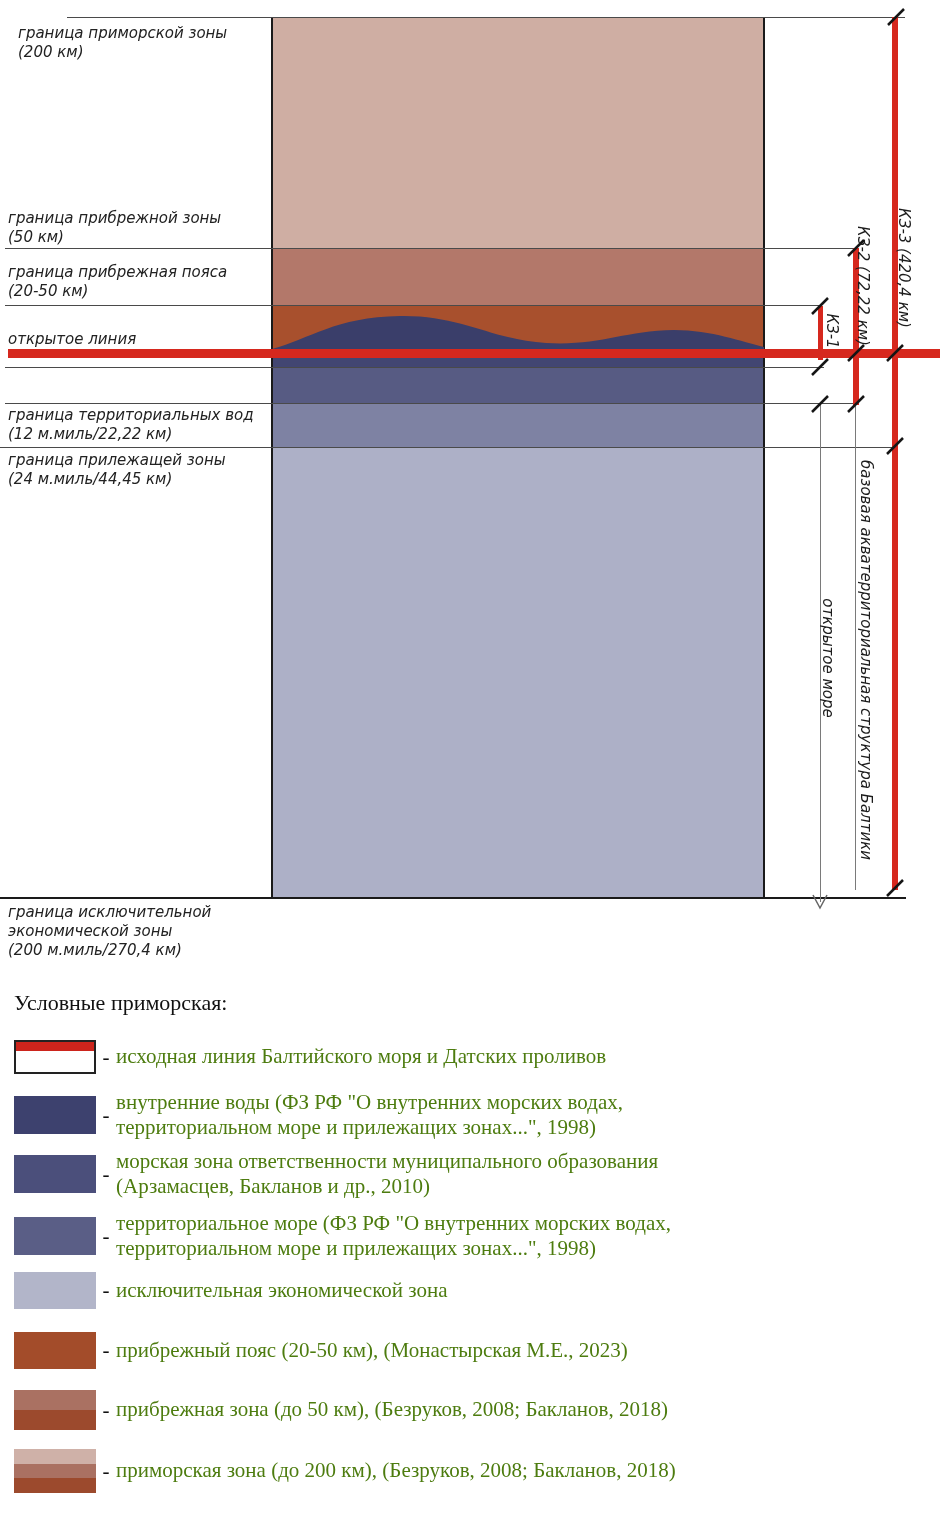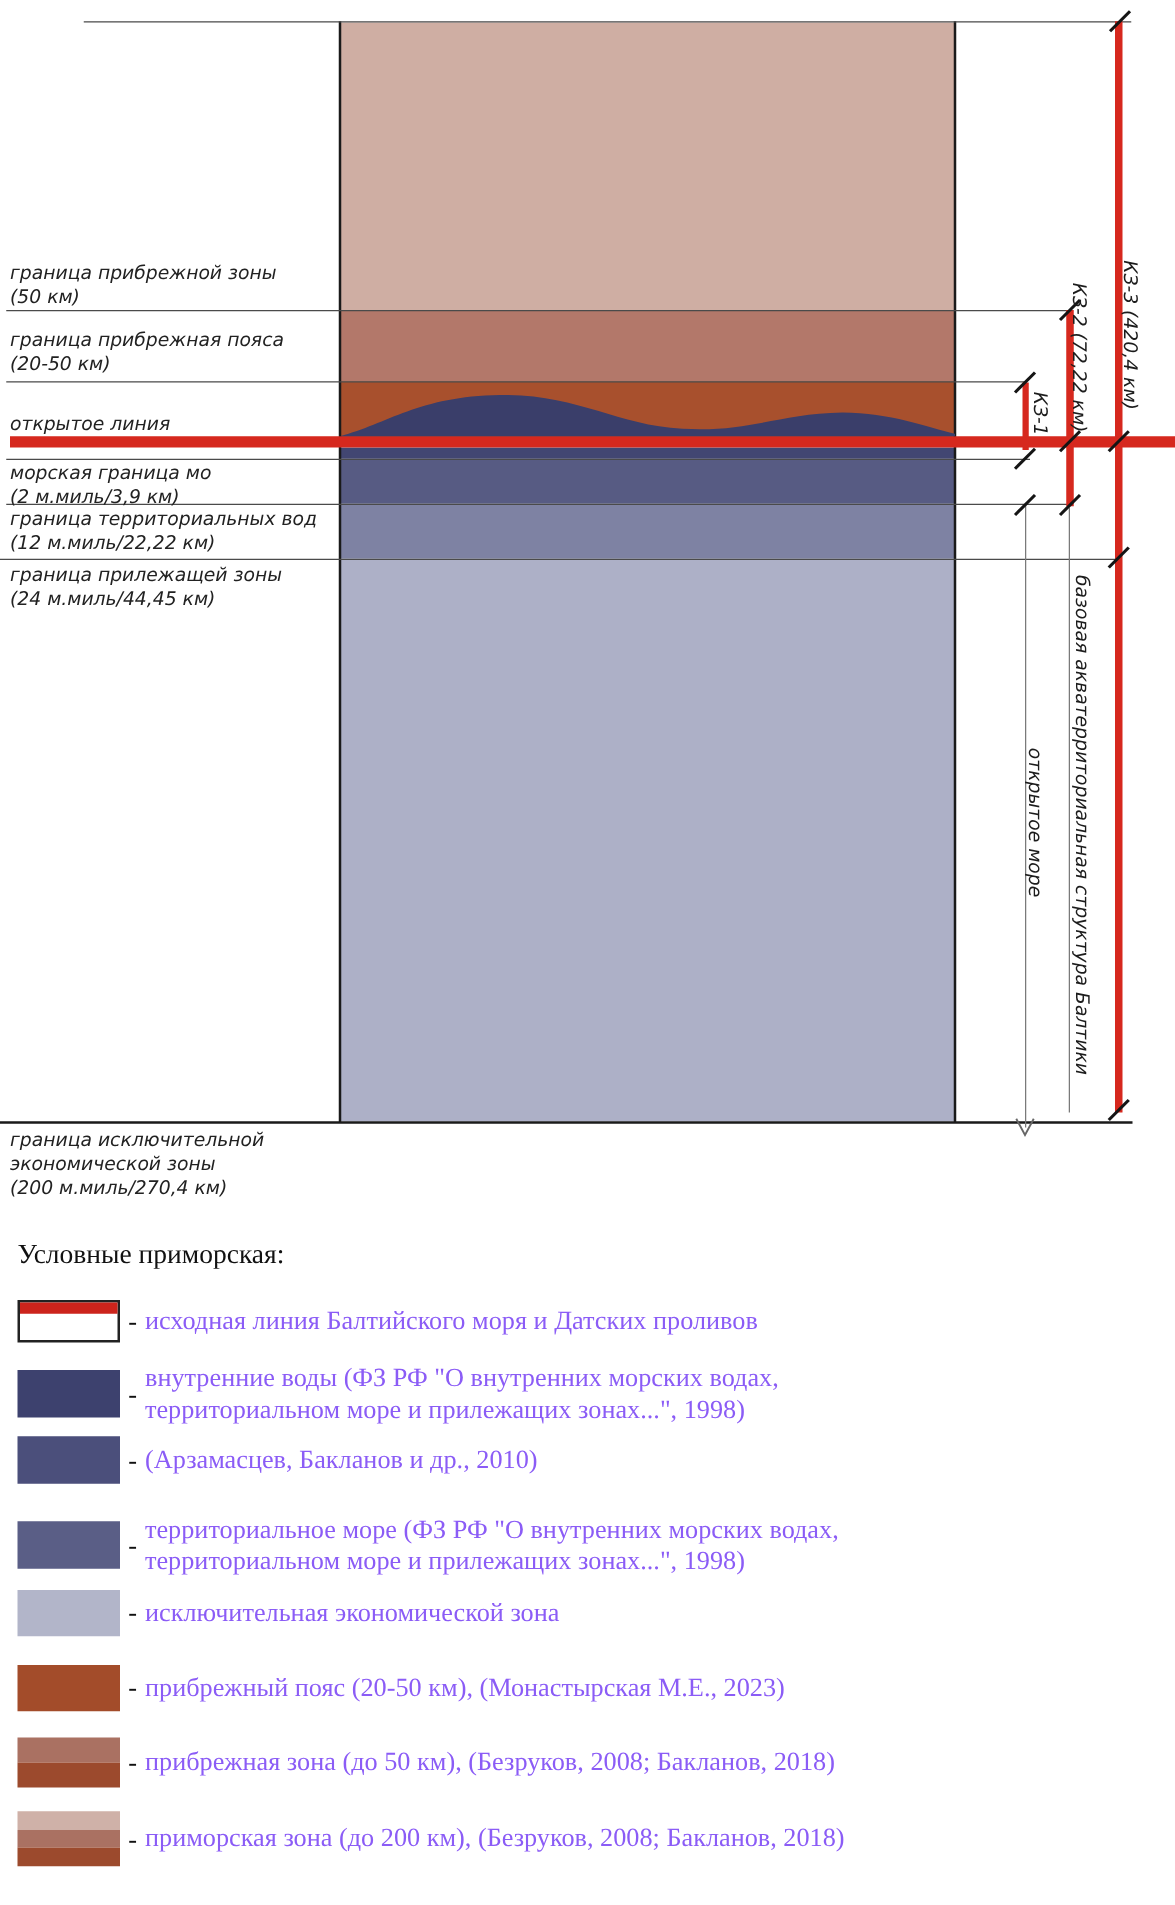--- a/index.html
+++ b/index.html
@@ -16,21 +16,21 @@
   .boundary-label span{display:block;white-space:nowrap;}
   .rot-label{position:absolute;font-family:"DejaVu Sans",sans-serif;font-style:italic;
              font-size:15px;color:#1c1c1c;white-space:nowrap;z-index:4;
              transform:translate(-50%,-50%) rotate(90deg);}
   .overlay-svg{position:absolute;left:0;top:0;z-index:3;}
   .legend-heading{position:absolute;left:14px;top:990px;font-size:22px;color:#111;z-index:4;}
   .lrow{position:absolute;left:14px;display:flex;align-items:center;z-index:4;}
   .swatch{width:82px;flex:0 0 82px;display:flex;flex-direction:column;}
   .swatch>div{width:100%;}
   .ldash{width:20px;text-align:center;font-size:21px;color:#111;flex:0 0 20px;}
-  .ltext{font-size:21px;line-height:1.2;color:#8b5cf6;}
+  .ltext{font-size:21px;line-height:1.2;color:#4d7c0f;}
   .ltext span{display:block;white-space:nowrap;}
   .baseline-swatch{height:34px;background:#fff;border:2px solid #222;box-sizing:border-box;
                    display:flex;align-items:center;}
   .baseline-swatch>div{height:9px;width:100%;}
 </style>
 </head>
 <body>
 
 <div class="stage">
 
@@ -71,34 +71,34 @@
       <line x1="887" y1="361" x2="903" y2="345"></line>
       <line x1="812" y1="375" x2="828" y2="359"></line>
       <line x1="812" y1="412" x2="828" y2="396"></line>
       <line x1="848" y1="412" x2="864" y2="396"></line>
       <line x1="887" y1="454" x2="903" y2="438"></line>
       <line x1="887" y1="896" x2="903" y2="880"></line>
     </g>
     <path d="M813,895 L820,908 L827,895" fill="none" stroke="#666" stroke-width="1.5"></path>
   </svg>
 
+  <div class="boundary-label" style="left:18px;top:24px">
+    <span>граница приморской зоны</span>
+    <span>(200 км)</span>
+  </div>
   <div class="boundary-label" style="left:8px;top:209px">
     <span>граница прибрежной зоны</span>
     <span>(50 км)</span>
   </div>
   <div class="boundary-label" style="left:8px;top:263px">
     <span>граница прибрежная пояса</span>
     <span>(20-50 км)</span>
   </div>
   <div class="boundary-label" style="left:8px;top:330px">
     <span>открытое линия</span>
-  </div>
-  <div class="boundary-label" style="left:8px;top:369px">
-    <span>морская граница мо</span>
-    <span>(2 м.миль/3,9 км)</span>
   </div>
   <div class="boundary-label" style="left:8px;top:406px">
     <span>граница территориальных вод</span>
     <span>(12 м.миль/22,22 км)</span>
   </div>
   <div class="boundary-label" style="left:8px;top:451px">
     <span>граница прилежащей зоны</span>
     <span>(24 м.миль/44,45 км)</span>
   </div>
   <div class="boundary-label" style="left:8px;top:903px">
@@ -131,20 +131,21 @@
     <div class="ltext">
       <span>внутренние воды (ФЗ РФ "О внутренних морских водах,</span>
       <span>территориальном море и прилежащих зонах...", 1998)</span>
     </div>
   </div>
 
   <div class="lrow" style="top:1149px">
     <div class="swatch" style="height: 38px; background-color: rgb(75, 79, 123);"></div>
     <div class="ldash">-</div>
     <div class="ltext">
+      <span>морская зона ответственности муниципального образования</span>
       <span>(Арзамасцев, Бакланов и др., 2010)</span>
     </div>
   </div>
 
   <div class="lrow" style="top:1211px">
     <div class="swatch" style="height: 38px; background-color: rgb(90, 94, 134);"></div>
     <div class="ldash">-</div>
     <div class="ltext">
       <span>территориальное море (ФЗ РФ "О внутренних морских водах,</span>
       <span>территориальном море и прилежащих зонах...", 1998)</span>

